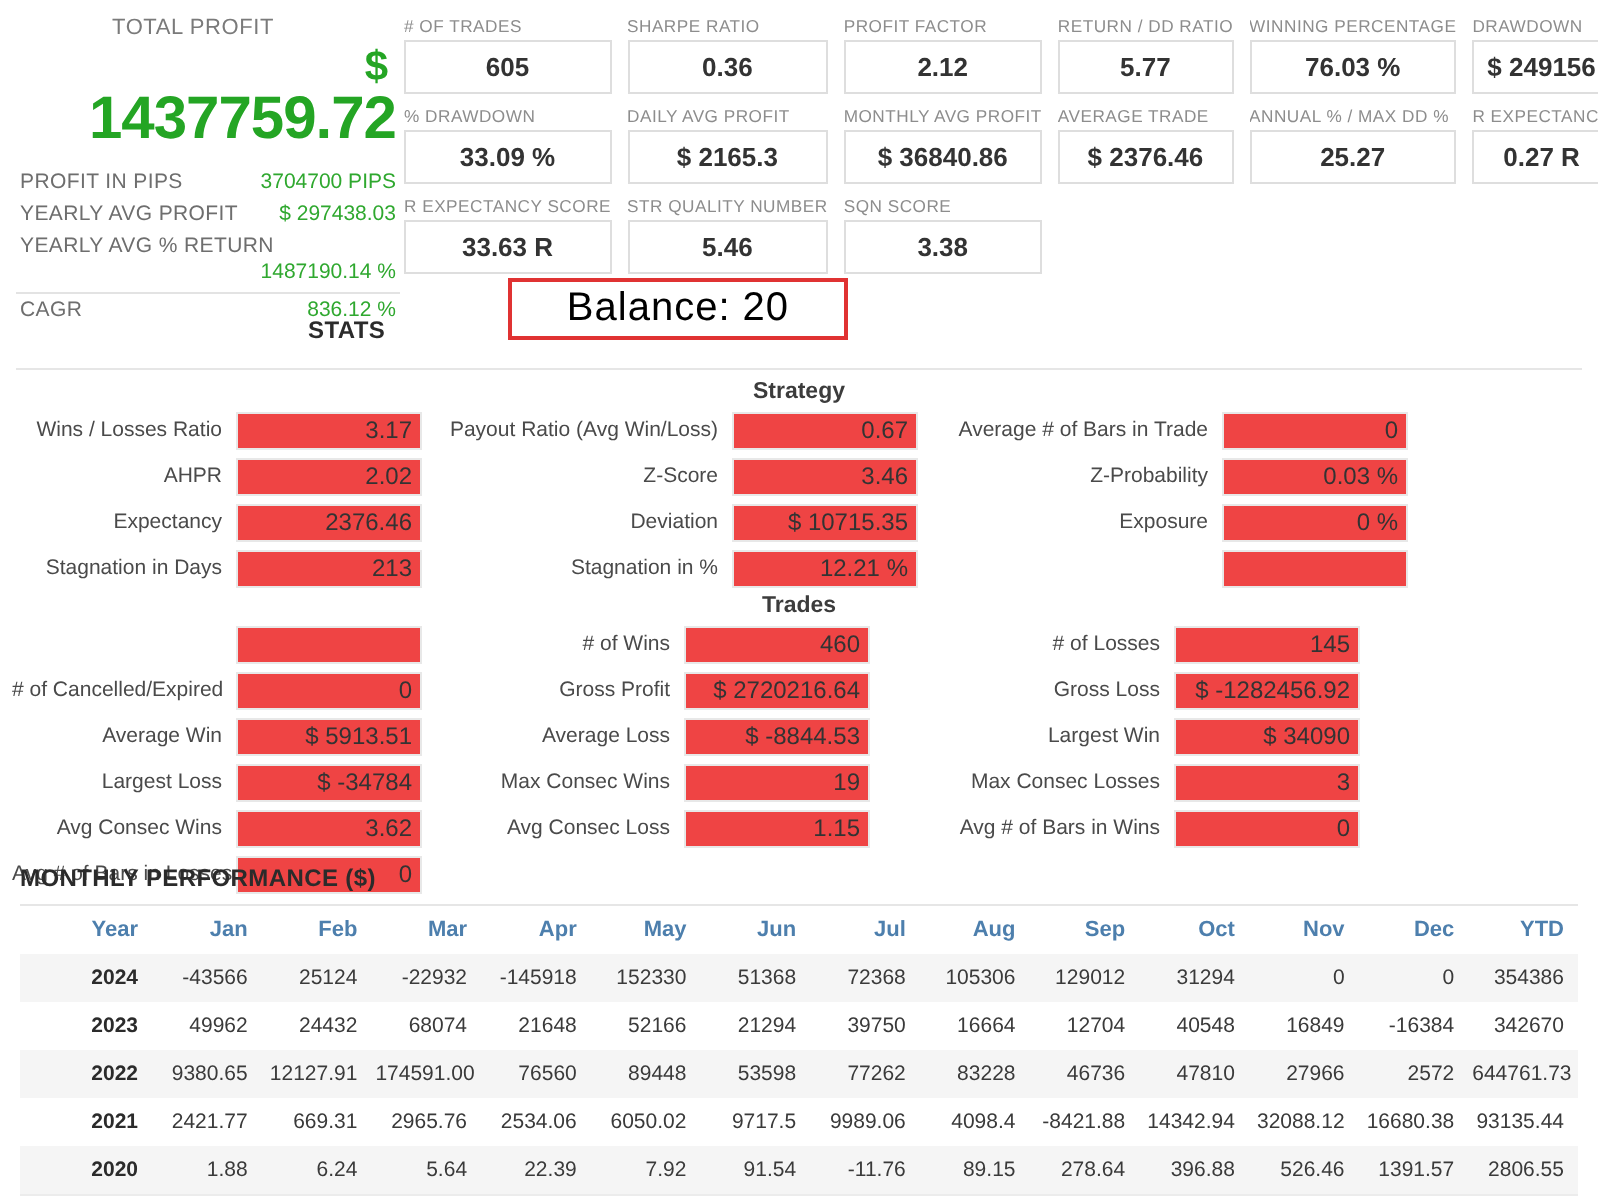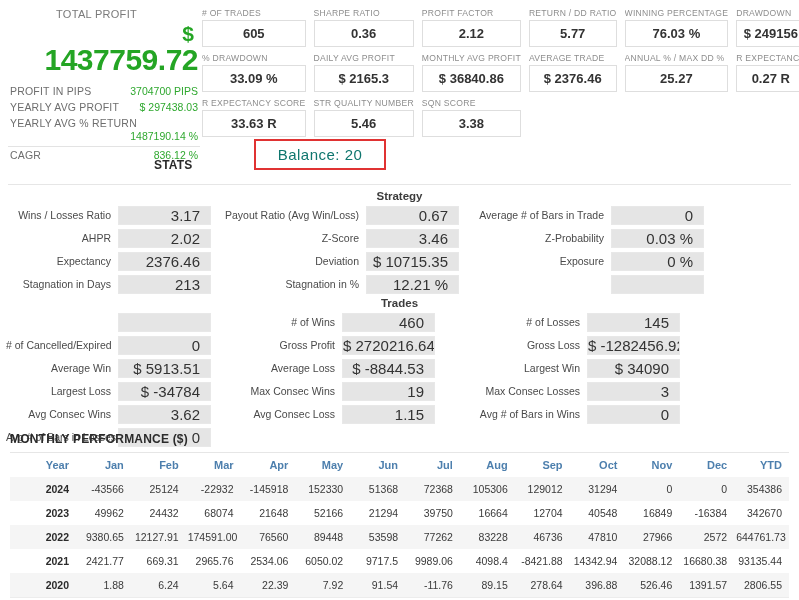--- a/index.html
+++ b/index.html
@@ -86,25 +86,25 @@
     border: 1px solid #dedede; background: #ffffff;
     height: 27px; line-height: 25px;
     text-align: center;
     font-size: 13px; font-weight: bold; color: #333333;
     margin-top: 1px;
   }
 
   
   .annot {
     position: absolute; left: 254px; top: 139px;
-    width: 132px; height: 31px;
+    width: 170px; height: 31px;
     border: 2px solid #e03232;
     background: #ffffff;
     display: flex; align-items: center; justify-content: center;
-    color: #0f766e; font-size: 15px; letter-spacing: .5px;
+    color: #000000; font-size: 20px; letter-spacing: .5px;
     z-index: 30;
   }
 
   
   .top-divider {
     position: absolute; left: 8px; top: 184px; width: 783px;
     border-top: 1px solid #e6e6e6;
   }
 
   
@@ -122,24 +122,24 @@
   }
   .sec-grid.trades {
     grid-template-columns: 112px 93px 131px 93px 152px 93px;
   }
   .f-lbl {
     font-size: 10.5px; color: #4a4a4a;
     text-align: right; padding-right: 7px;
     line-height: 19px; white-space: nowrap;
   }
   .f-val {
-    background: #e5e5e5; border: 1px solid #e8e8e8;
+    background: #ef4444; border: 1px solid #e8e8e8;
     height: 19px; line-height: 17px;
-    font-size: 15px; color: #333333;
-    text-align: right; padding-right: 10px;
+    font-size: 12px; color: #333333;
+    text-align: right; padding-right: 4px;
     white-space: nowrap; overflow: hidden;
   }
   .f-val.empty { color: transparent; }
 
   
   .mp { position: absolute; left: 0; top: 432px; width: 799px; }
   .mp-title {
     font-size: 12px; font-weight: bold; color: #2b2b2b;
     padding-left: 10px; letter-spacing: .2px;
   }

